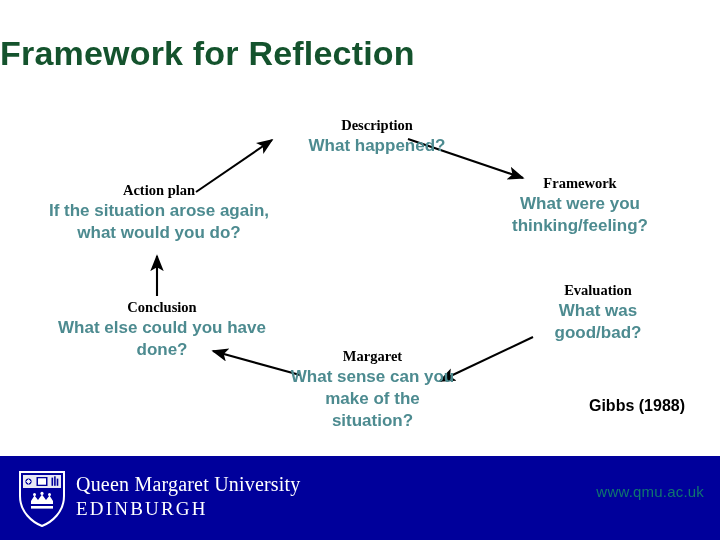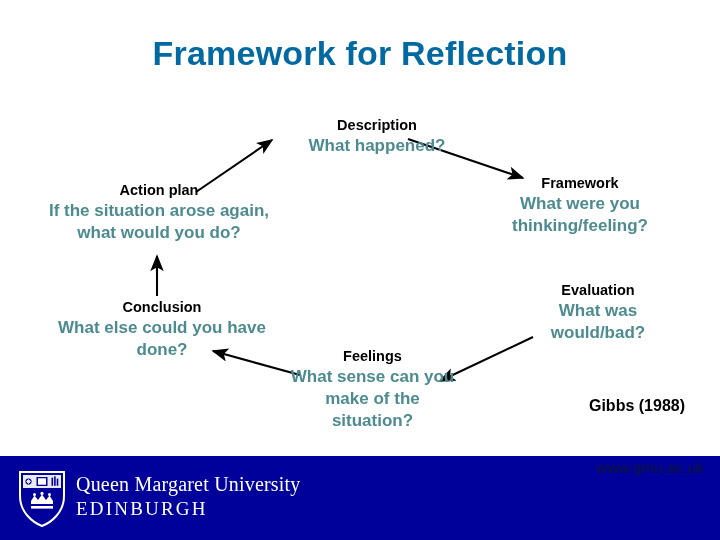--- a/index.html
+++ b/index.html
@@ -17,40 +17,41 @@
     background: #ffffff;
     overflow: hidden;
   }
 
   
   #slide-title {
     position: absolute;
     left: 0;
     top: 34px;
     width: 720px;
-    text-align: center;
+    text-align: left;
     font-size: 34px;
     font-weight: bold;
-    color: #0369a1;
+    color: #14532d;
     letter-spacing: 0.2px;
     line-height: 1.15;
   }
 
   
   .stage {
     position: absolute;
     text-align: center;
     line-height: 1.30;
   }
   .stage-title {
     display: block;
     font-size: 14.5px;
     font-weight: bold;
     color: #000000;
     white-space: nowrap;
+    font-family: Liberation Serif, serif;
   }
   .stage-body {
     display: block;
     font-size: 17px;
     font-weight: bold;
     color: #4d8b90;
   }
 
   #stage-description { left: 282px; top: 116px; width: 190px; }
   #stage-feelings    { left: 490px; top: 174px; width: 180px; }
@@ -119,23 +120,23 @@
     display: block;
     font-family: "Liberation Serif", serif;
     font-size: 19px;
     color: #ffffff;
     letter-spacing: 2.2px;
     margin-top: 3px;
   }
   #website-url {
     position: absolute;
     right: 16px;
-    top: 459px;
+    top: 483px;
     font-size: 15px;
-    color: #0f172a;
+    color: #0f766e;
     letter-spacing: 0.2px;
   }
 </style>
 </head>
 <body>
 
 <div id="slide">
 
   <div id="slide-title">Framework for Reflection</div>
 
@@ -162,25 +163,25 @@
     <span class="stage-body">What happened?</span>
   </div>
 
   <div class="stage" id="stage-feelings">
     <span class="stage-title">Framework</span>
     <span class="stage-body">What were you thinking/feeling?</span>
   </div>
 
   <div class="stage" id="stage-evaluation">
     <span class="stage-title">Evaluation</span>
-    <span class="stage-body">What was would/bad?</span>
+    <span class="stage-body">What was good/bad?</span>
   </div>
 
   <div class="stage" id="stage-analysis">
-    <span class="stage-title">Feelings</span>
+    <span class="stage-title">Margaret</span>
     <span class="stage-body">What sense can you make of the situation?</span>
   </div>
 
   <div class="stage" id="stage-conclusion">
     <span class="stage-title">Conclusion</span>
     <span class="stage-body">What else could you have done?</span>
   </div>
 
   <div class="stage" id="stage-actionplan">
     <span class="stage-title">Action plan</span>

